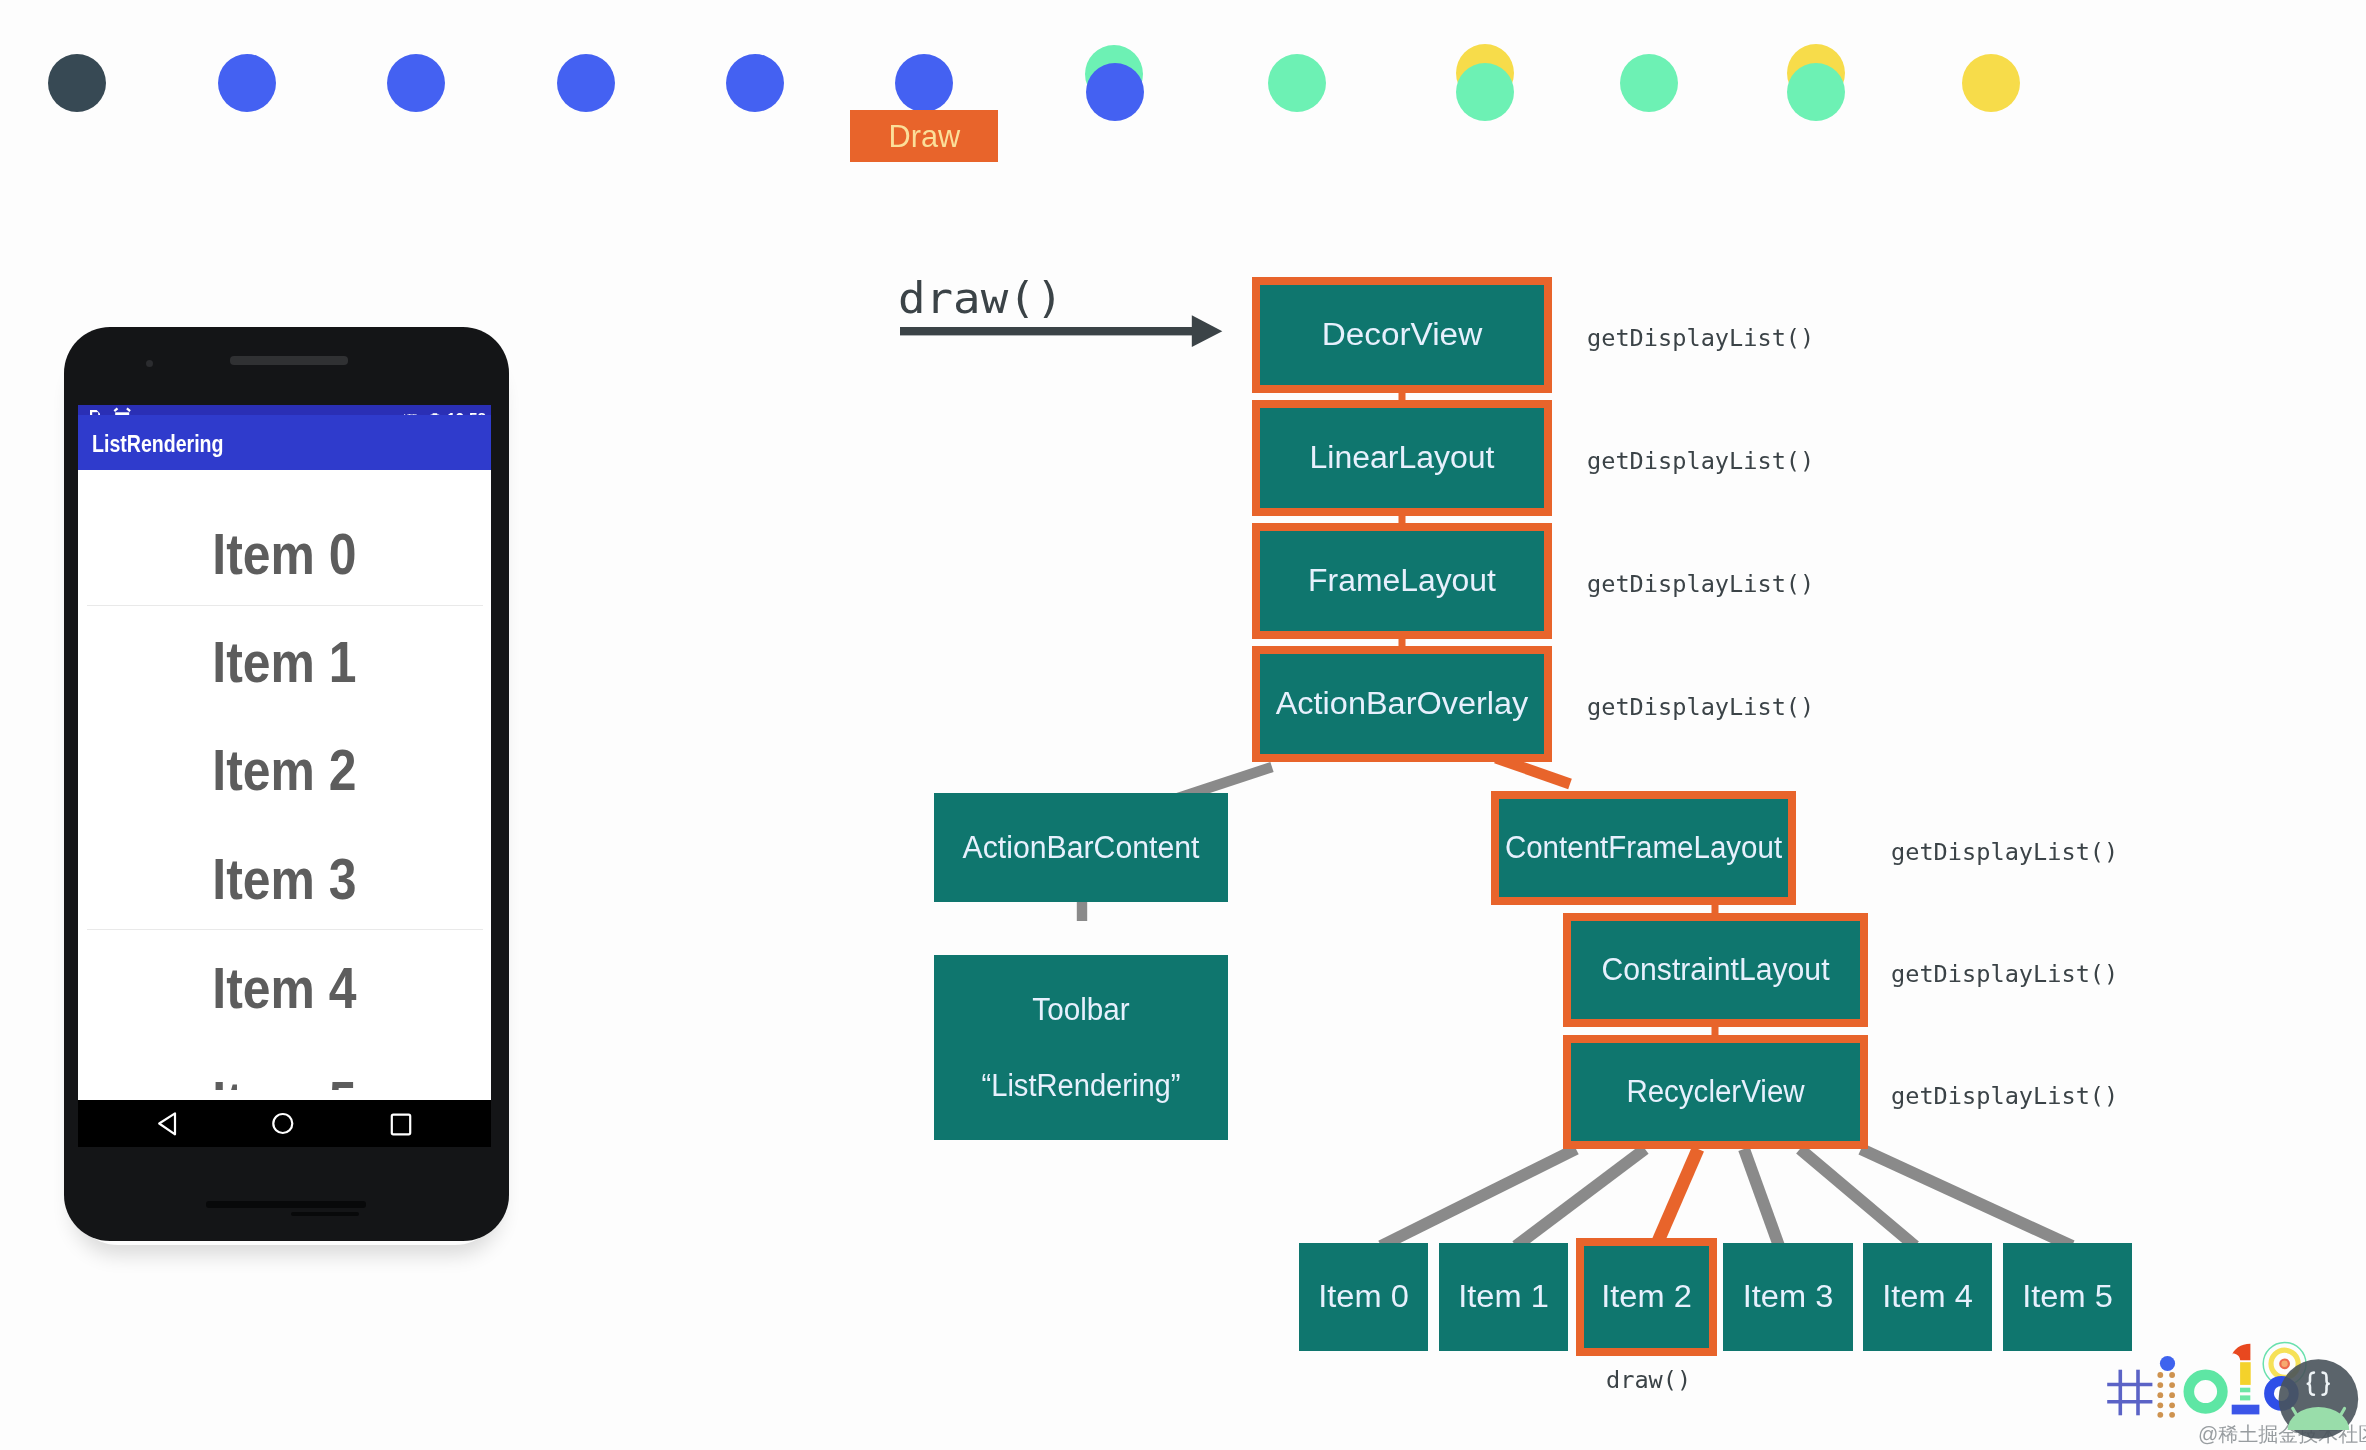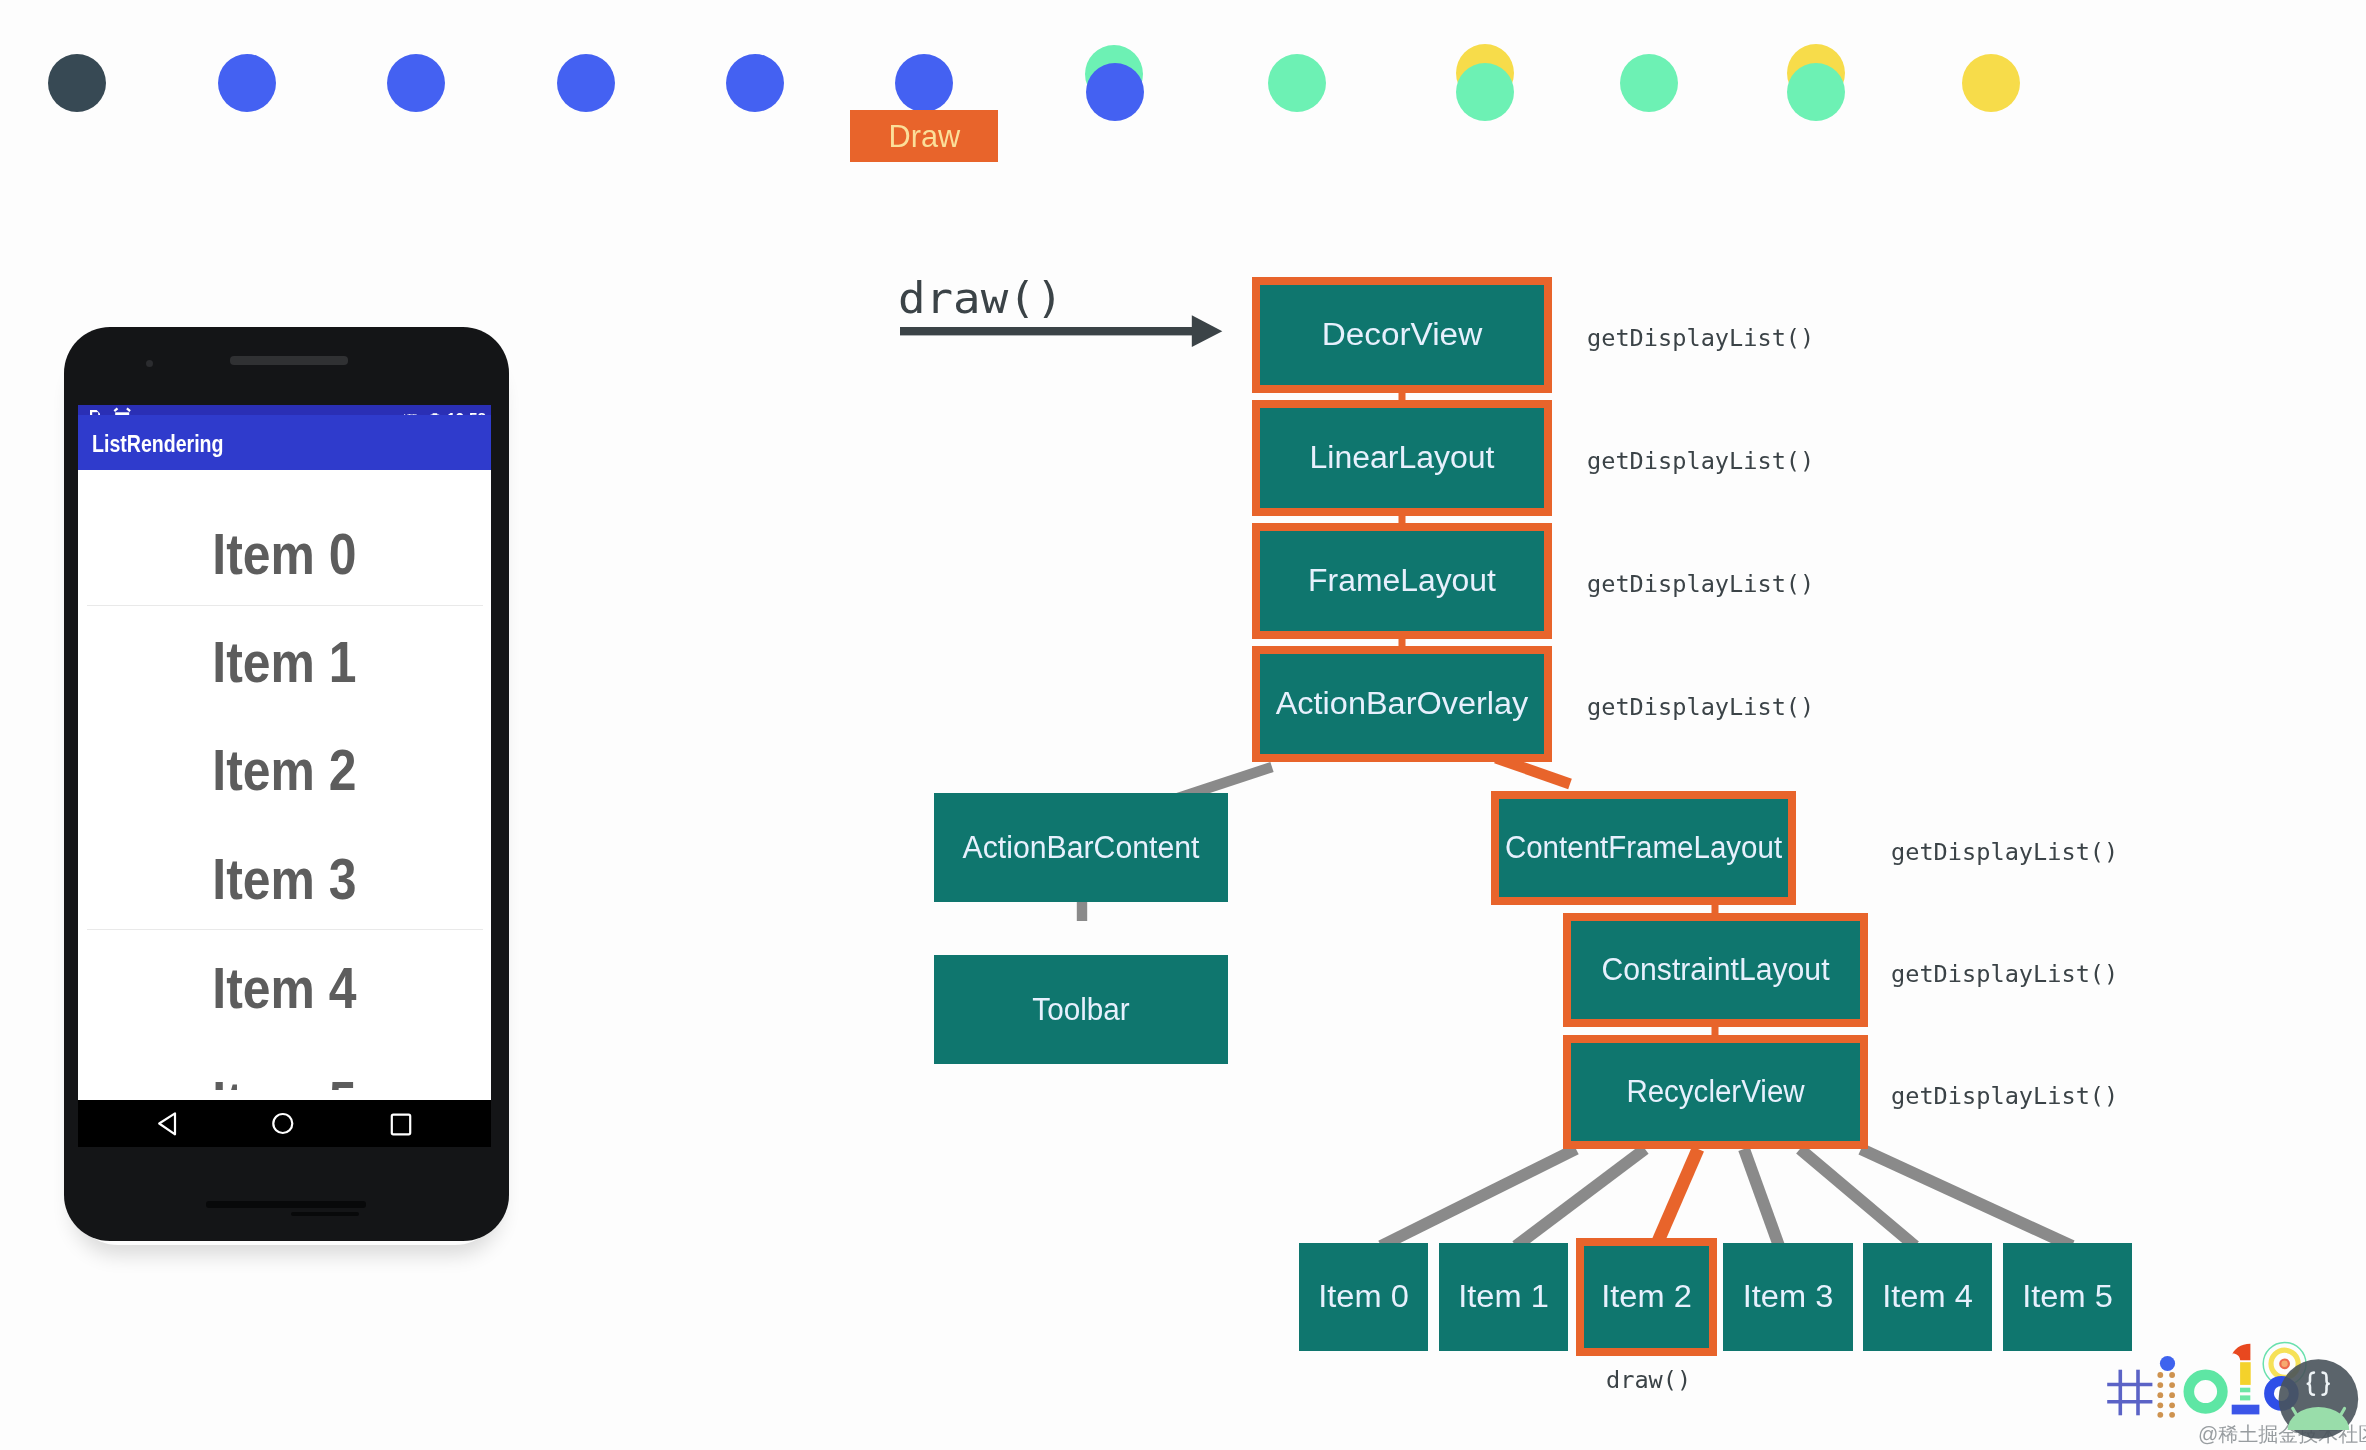--- a/index.html
+++ b/index.html
@@ -168,20 +168,23 @@
     </div>
   <div class="node hl" style="left:1252px;top:646px;width:300px;height:116px;padding-left:38px;">
       <span class="nlab" style="transform:scaleX(1.047);">ActionBarOverlay</span>
     </div>
   <div class="node" style="left:934px;top:793px;width:294px;height:109px;">
       <span class="nlab" style="transform:scaleX(0.975);">ActionBarContent</span>
     </div>
   <div class="node" style="left:934px;top:924px;width:294px;height:109px;margin-top:31px;">
       <span class="nlab" style="transform:scaleX(0.957);">Toolbar</span>
     </div>
+  <div class="node" style="left:934px;top:1031px;width:294px;height:109px;">
+      <span class="nlab" style="transform:scaleX(0.939);">“ListRendering”</span>
+    </div>
   <div class="node hl" style="left:1491px;top:791px;width:305px;height:114px;">
       <span class="nlab" style="transform:scaleX(0.952);">ContentFrameLayout</span>
     </div>
   <div class="node hl" style="left:1563px;top:913px;width:305px;height:114px;">
       <span class="nlab" style="transform:scaleX(0.973);">ConstraintLayout</span>
     </div>
   <div class="node hl" style="left:1563px;top:1035px;width:305px;height:114px;">
       <span class="nlab" style="transform:scaleX(0.952);">RecyclerView</span>
     </div>
   <div class="mono" style="left:1587px;top:324px;font-size:23.6px;">getDisplayList()</div>

